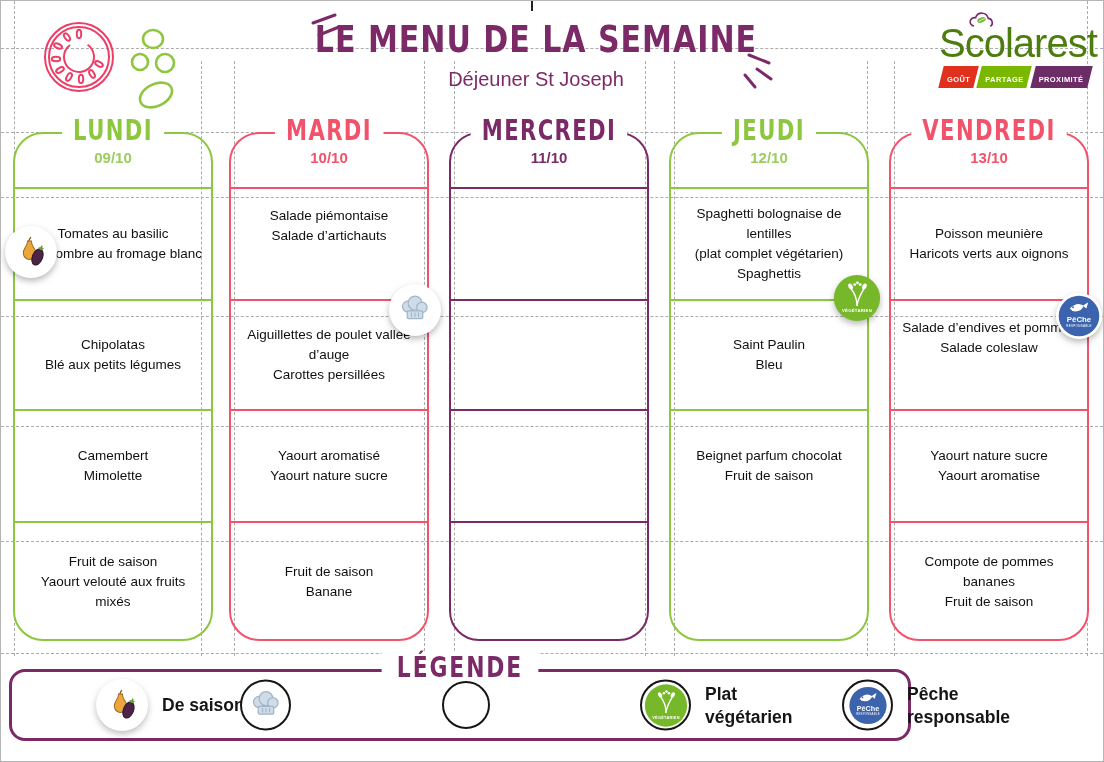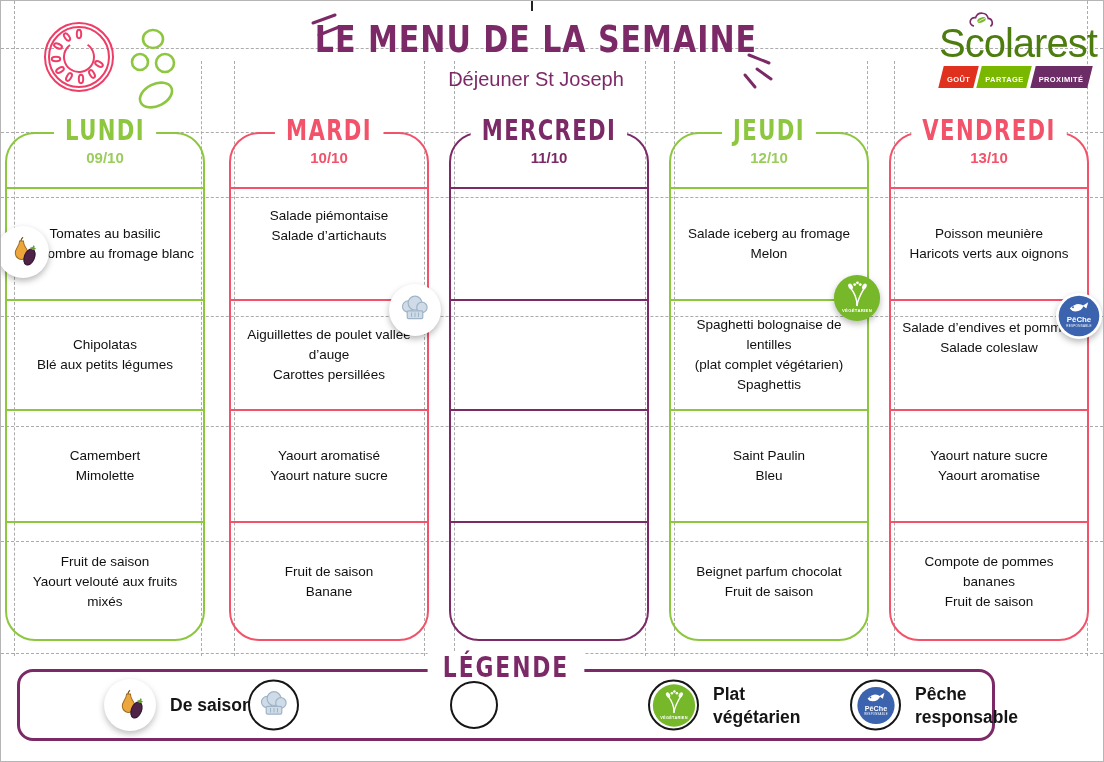--- a/index.html
+++ b/index.html
@@ -48,21 +48,21 @@
   .c-green .day-name{color:#8dc63f;} .c-green .day-date{color:#9bcc5e;}
   .c-pink,.c-pink .day-head,.c-pink .cell{border-color:#f2526a;}
   .c-pink .day-name,.c-pink .day-date{color:#f2526a;}
   .c-purple,.c-purple .day-head,.c-purple .cell{border-color:#7c2a67;}
   .c-purple .day-name,.c-purple .day-date{color:#7c2a67;}
 
   .badge{position:absolute;z-index:3;filter:drop-shadow(0 3px 3px rgba(0,0,0,.28));}
   .white-circle{width:52px;height:52px;border-radius:50%;background:#fff;display:flex;align-items:center;justify-content:center;}
 
   
-  .legend{position:absolute;left:16px;top:668px;width:978px;height:72px;border:3px solid #7c2a67;border-radius:16px;box-sizing:border-box;z-index:1;}
+  .legend{position:absolute;left:8px;top:668px;width:902px;height:72px;border:3px solid #7c2a67;border-radius:16px;box-sizing:border-box;z-index:1;}
   .legend-title{position:absolute;top:-18px;left:50%;background:#fff;padding:0 16px;color:#7c2a67;white-space:nowrap;
     font-family:"DejaVu Sans",sans-serif;font-weight:bold;font-size:23px;letter-spacing:2px;
     transform:translateX(-50%) scale(.95,1.2);}
   .legend-item{position:absolute;top:50%;transform:translateY(-50%);display:flex;align-items:center;gap:14px;}
   .legend-label{font-size:17.5px;font-weight:600;color:#151515;line-height:1.3;}
   .legend-label span{display:block;}
   .ring{border:2.5px solid #161616;border-radius:50%;background:#fff;width:47px;height:47px;display:flex;align-items:center;justify-content:center;}
   .empty-circle{width:44px;height:44px;border:2.5px solid #161616;border-radius:50%;background:#fff;}
   .shadowed{filter:drop-shadow(0 3px 3px rgba(0,0,0,.25));}
 </style>
@@ -142,21 +142,21 @@
       <path d="M11.5 11.6 q3.2 -2.2 6.4 -3.2" stroke="#fff" stroke-width=".8" fill="none"></path>
     </svg>
     <div class="logo-text">Scolarest</div>
     <div class="logo-banner">
       <div class="seg red"><span>GOÛT</span></div>
       <div class="seg grn"><span>PARTAGE</span></div>
       <div class="seg pur"><span>PROXIMITÉ</span></div>
     </div>
   </div>
 
-  <div class="day-card c-green" style="left:4px">
+  <div class="day-card c-green" style="left:12px">
     <div class="day-name">LUNDI</div>
     <div class="day-head">
         <div class="day-date">09/10</div>
       </div>
     <div class="day-body">
       <div class="cell">
         <span>Tomates au basilic</span>
         <span>Concombre au fromage blanc</span>
       </div>
       <div class="cell">
@@ -237,24 +237,20 @@
       <div class="cell"></div>
     </div>
   </div>
 
   <div class="day-card c-green" style="left:668px">
     <div class="day-name">JEUDI</div>
     <div class="day-head">
         <div class="day-date">12/10</div>
       </div>
     <div class="day-body">
-      <div class="cell">
-        <span>Salade iceberg au fromage</span>
-        <span>Melon</span>
-      </div>
       <div class="cell">
         <span>Spaghetti bolognaise de lentilles</span>
         <span>(plat complet végétarien)</span>
         <span>Spaghettis</span>
       </div>
       <div class="cell">
         <span>Saint Paulin</span>
         <span>Bleu</span>
       </div>
       <div class="cell">

